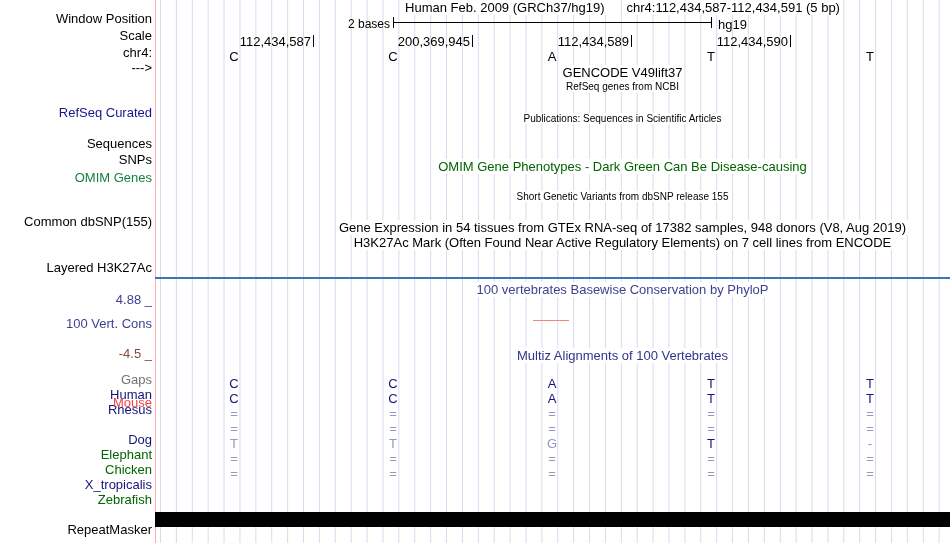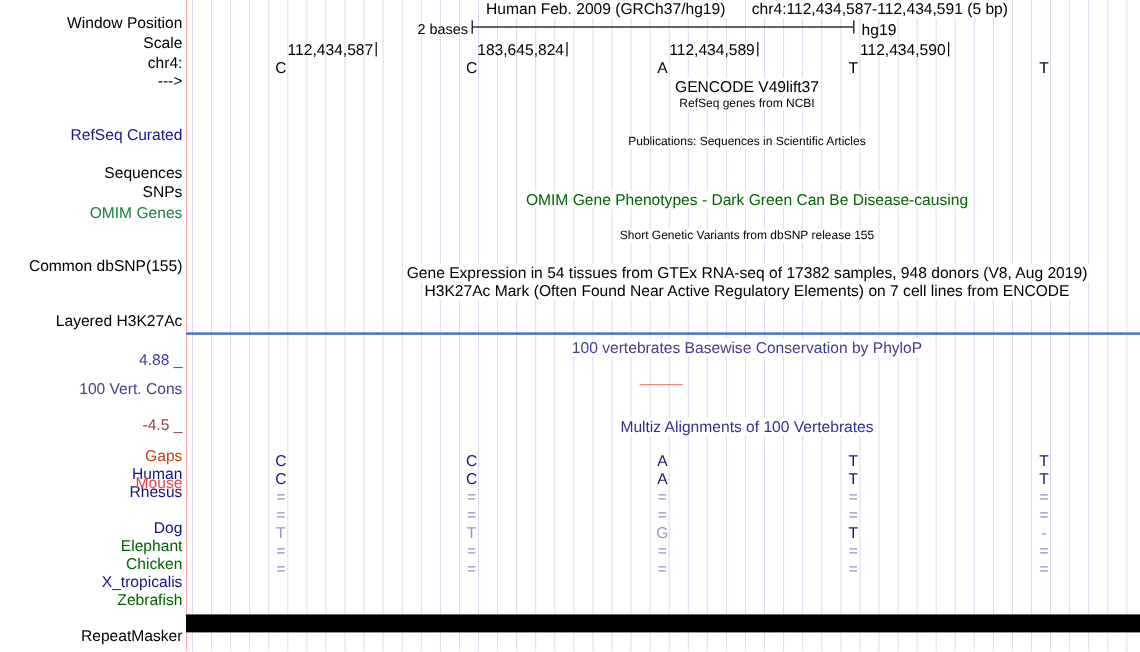--- a/index.html
+++ b/index.html
@@ -45,42 +45,42 @@
       <div class="left-label" style="top: 50px; color: rgb(0, 0, 0);">---&gt;</div>
       <div class="left-label" style="top: 95px; color: rgb(21, 21, 140);">RefSeq Curated</div>
       <div class="left-label" style="top: 126px; color: rgb(0, 0, 0);">Sequences</div>
       <div class="left-label" style="top: 142px; color: rgb(0, 0, 0);">SNPs</div>
       <div class="left-label" style="top: 160px; color: #15803d;">OMIM Genes</div>
       <div class="left-label" style="top: 204px; color: rgb(0, 0, 0);">Common dbSNP(155)</div>
       <div class="left-label" style="top: 250px; color: #000000;">Layered H3K27Ac</div>
       <div class="left-label" style="top: 282px; color: rgb(63, 63, 146);">4.88 _</div>
       <div class="left-label" style="top: 306px; color: rgb(63, 63, 146);">100 Vert. Cons</div>
       <div class="left-label" style="top: 336px; color: rgb(139, 69, 64);">-4.5 _</div>
-      <div class="left-label" style="top: 362px; color: #c2410c;">Gaps</div>
+      <div class="left-label" style="top: 362px; color: #737373;">Gaps</div>
       <div class="left-label" style="top: 377px; color: rgb(20, 20, 125);">Human</div>
       <div class="left-label" style="top: 392px; color: rgb(20, 20, 125);">Rhesus</div>
       <div class="left-label" style="top: 385px; color: #ef4444;">Mouse</div>
       <div class="left-label" style="top: 422px; color: rgb(20, 20, 125);">Dog</div>
       <div class="left-label" style="top: 437px; color: rgb(0, 100, 0);">Elephant</div>
       <div class="left-label" style="top: 452px; color: rgb(0, 100, 0);">Chicken</div>
       <div class="left-label" style="top: 467px; color: rgb(20, 20, 125);">X_tropicalis</div>
       <div class="left-label" style="top: 482px; color: rgb(0, 100, 0);">Zebrafish</div>
       <div class="left-label" style="top: 512px; color: rgb(0, 0, 0);">RepeatMasker</div>
     </div>
 
   <div class="ctr f13" style="top:1px">
     <span>Human Feb. 2009 (GRCh37/hg19)</span><span class="title-gap">chr4:112,434,587-112,434,591 (5 bp)</span>
   </div>
   <div class="scale-text">2 bases</div>
   <div class="scale-bar"></div>
   <div class="hg19">hg19</div>
   <div>
       <div class="coord-num" style="left: 199px;">112,434,587</div>
       <div class="coord-tick" style="left: 313px;"></div>
-      <div class="coord-num" style="left: 358px;">183,645,824</div>
+      <div class="coord-num" style="left: 358px;">200,369,945</div>
       <div class="coord-tick" style="left: 472px;"></div>
       <div class="coord-num" style="left: 517px;">112,434,589</div>
       <div class="coord-tick" style="left: 631px;"></div>
       <div class="coord-num" style="left: 676px;">112,434,590</div>
       <div class="coord-tick" style="left: 790px;"></div>
     </div>
   <div>
       <div class="base" style="left: 214px; top: 50px;">C</div>
       <div class="base" style="left: 373px; top: 50px;">C</div>
       <div class="base" style="left: 532px; top: 50px;">A</div>

